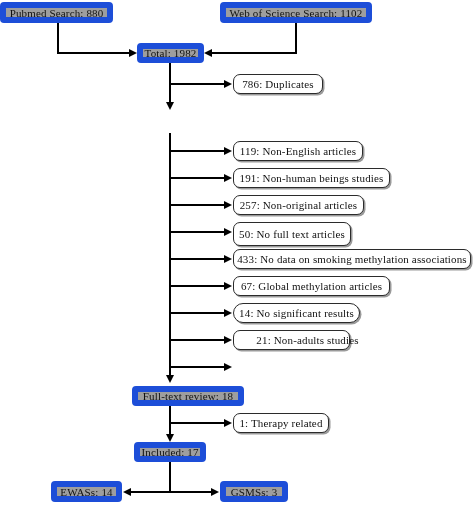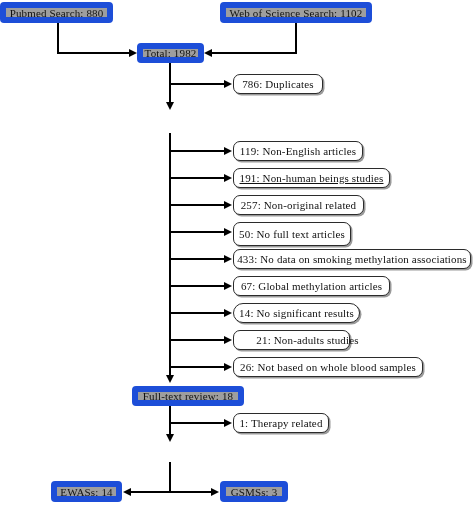--- a/index.html
+++ b/index.html
@@ -103,25 +103,25 @@
 
   <div class="vline" style="left:169px; top:133px; height:243px;"></div>
   <div class="arrow-down" style="left:165.6px; top:375px;"></div>
 
   <div class="hline" style="left:169px; top:150px; width:56px;"></div>
   <div class="arrow-right" style="left:224px; top:146.5px;"></div>
   <div class="node outline" style="left:233px; top:141px; width:130px; height:20px;">119: Non-English articles</div>
 
   <div class="hline" style="left:169px; top:177px; width:56px;"></div>
   <div class="arrow-right" style="left:224px; top:173.5px;"></div>
-  <div class="node outline" style="left:233px; top:168px; width:157px; height:20px;text-decoration:underline;">191: Non-human beings studies</div>
+  <div class="node outline" style="left:233px; top:168px; width:157px; height:20px;">191: Non-human beings studies</div>
 
   <div class="hline" style="left:169px; top:204px; width:56px;"></div>
   <div class="arrow-right" style="left:224px; top:200.5px;"></div>
-  <div class="node outline" style="left:233px; top:195px; width:131px; height:20px;">257: Non-original related</div>
+  <div class="node outline" style="left:233px; top:195px; width:131px; height:20px;">257: Non-original articles</div>
 
   <div class="hline" style="left:169px; top:231px; width:56px;"></div>
   <div class="arrow-right" style="left:224px; top:227.5px;"></div>
   <div class="node outline" style="left:233px; top:222px; width:118px; height:24px;">50: No full text articles</div>
 
   <div class="hline" style="left:169px; top:258px; width:56px;"></div>
   <div class="arrow-right" style="left:224px; top:254.5px;"></div>
   <div class="node outline" style="left:233px; top:249px; width:238px; height:20px;">433: No data on smoking methylation associations</div>
 
   <div class="hline" style="left:169px; top:285px; width:56px;"></div>
@@ -131,30 +131,30 @@
   <div class="hline" style="left:169px; top:312px; width:56px;"></div>
   <div class="arrow-right" style="left:224px; top:308.5px;"></div>
   <div class="node outline" style="left:233px; top:303px; width:127px; height:20px;border-radius:10px;">14: No significant results</div>
 
   <div class="hline" style="left:169px; top:339px; width:56px;"></div>
   <div class="arrow-right" style="left:224px; top:335.5px;"></div>
   <div class="node outline" style="left:233px; top:330px; width:117px; height:20px;padding-left:32px;">21: Non-adults studies</div>
 
   <div class="hline" style="left:169px; top:366px; width:56px;"></div>
   <div class="arrow-right" style="left:224px; top:362.5px;"></div>
-  <div class="node outline" style="left:233px; top:357px; width:190px; height:20px;">26: Not based on whole blood samples</div>
 
   <div class="node filled" style="left:120px; top:386px; width:112px; height:20px;margin-left:12px;">Full-text review: 18</div>
 
   <div class="vline" style="left:169px; top:406px; height:30px;"></div>
   <div class="arrow-down" style="left:165.6px; top:434px;"></div>
   <div class="hline" style="left:169px; top:422px; width:56px;"></div>
   <div class="arrow-right" style="left:224px; top:418.5px;"></div>
   <div class="node outline" style="left:233px; top:413px; width:96px; height:20px;">1: Therapy related</div>
 
+  <div class="node filled" style="left:134px; top:442px; width:72px; height:20px;">Included: 17</div>
 
   <div class="vline" style="left:169px; top:462px; height:31px;"></div>
   <div class="hline" style="left:131px; top:491px; width:39px;"></div>
   <div class="arrow-left" style="left:123px; top:487.5px;"></div>
   <div class="hline" style="left:169px; top:491px; width:42px;"></div>
   <div class="arrow-right" style="left:211px; top:487.5px;"></div>
 
   <div class="node filled" style="left:51px; top:481px; width:71px; height:21px;">EWASs: 14</div>
 
   <div class="node filled" style="left:220px; top:481px; width:68px; height:21px;">GSMSs: 3</div>

